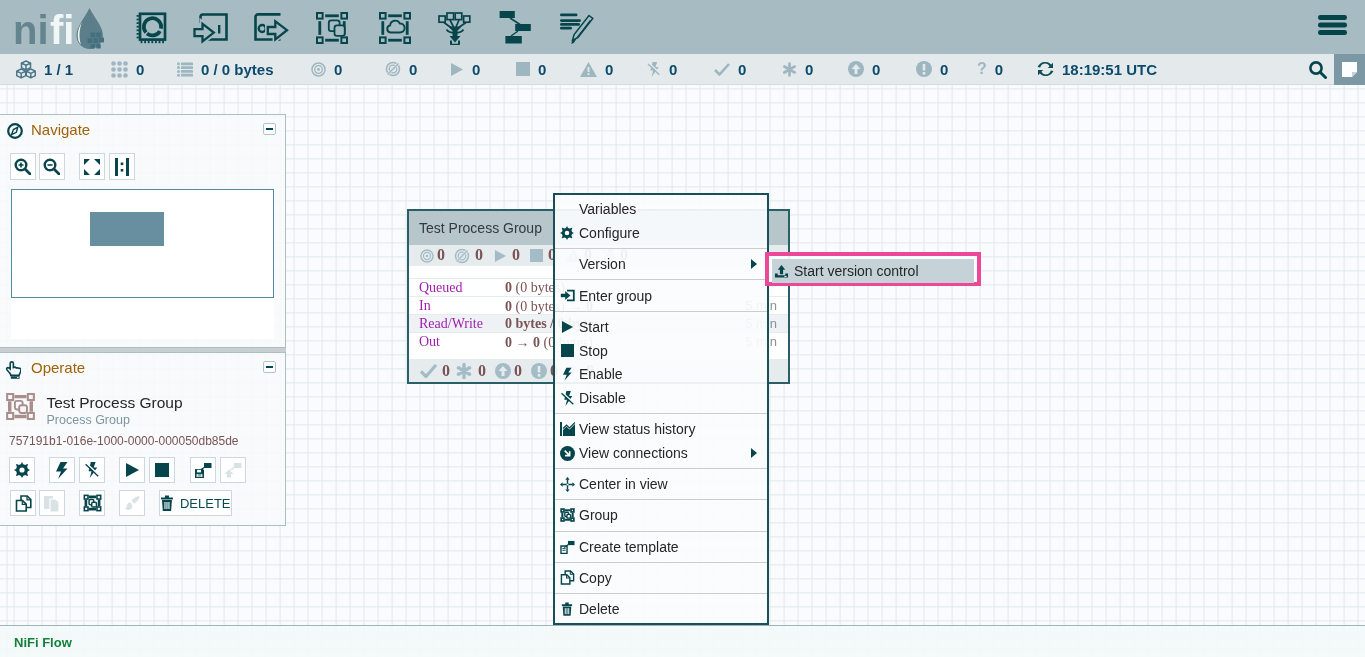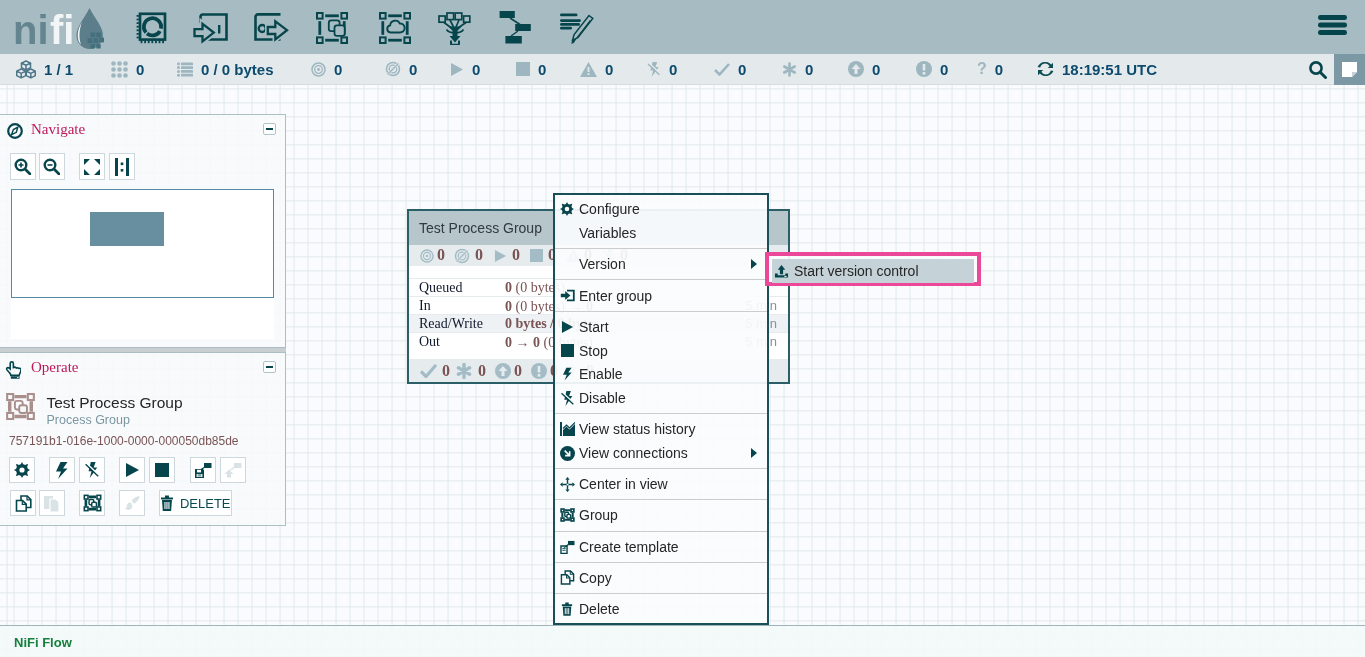--- a/index.html
+++ b/index.html
@@ -22,33 +22,33 @@
 
   
   #statusbar { left:0; top:54px; width:1365px; height:31px; background:#e4e9eb; border-bottom:1px solid #d4dcdf; }
   .st { position:absolute; top:0; height:30px; display:flex; align-items:center; }
   .st .cnt { color:#0c4a6e; font-weight:bold; font-size:15px; margin-left:8px; }
   #searchbox { left:1300px; top:54px; width:34px; height:31px; display:flex; align-items:center; justify-content:center; }
   #notebox { left:1334px; top:54px; width:31px; height:31px; background:#7d98a5; display:flex; align-items:center; justify-content:center; }
 
   
   .panel { background:rgba(247,250,251,0.9); border:1.5px solid #a9bec5; border-left:none; }
-  .ptitle { font-family:Liberation Serif, serif; font-size:15px; color:#be185d; }
+  .ptitle { font-family:Liberation Sans, sans-serif; font-size:15px; color:#a16207; }
   .minusbtn { position:absolute; right:8.5px; top:8px; width:13px; height:12px; border:1px solid #b4c3c9; border-radius:2px; background:#fcfdfd; }
   .minusbtn:after { content:""; position:absolute; left:2px; right:2px; top:4px; height:2px; background:#07454c; }
   .toolbtn { position:absolute; width:26px; height:26px; background:#fff; border:1px solid #ccd8db; display:flex; align-items:center; justify-content:center; }
 
   #navigate { left:0; top:114px; width:285.5px; height:234px; }
   #operate  { left:0; top:351.5px; width:285.5px; height:174.5px;padding-left:24px; }
 
   
   #pgroup { left:407px; top:209px; width:383px; height:175px; border:2px solid #2a5f68; background:#fff; }
   .pgcnt { position:absolute; top:1.5px; font-weight:bold; font-size:16px; color:#7a5355; font-family:"Liberation Serif", serif; }
   .pgrow { position:absolute; left:0; width:379px; height:18px; border-top:1px solid #e6ecee; font-family:"Liberation Serif", serif; font-size:14px; }
-  .pglabel { position:absolute; left:10px; top:1px; color:#0f172a; }
+  .pglabel { position:absolute; left:10px; top:1px; color:#a21caf; }
   .pgval { position:absolute; left:96px; top:1px; color:#7a5355; }
   .pgval b { color:#7a5355; }
   .pgmin { position:absolute; right:11px; top:1px; color:#86939b; font-family:"Liberation Sans", sans-serif; font-size:13px; }
 
   
   #ctxmenu { left:553px; top:193px; width:216px; height:432px; border:2px solid #1b4f58; background:rgba(250,252,253,0.93); padding-top:2.5px; }
   .mi { height:23.8px; display:flex; align-items:center; padding-left:4px; font-size:14px; color:#262626; position:relative; }
   .mi .micon { width:16px; height:16px; margin-right:4px; display:flex; align-items:center; justify-content:center; }
   .mi .noicon { width:16px; margin-right:4px; }
   .msep { height:1px; background:#ccc; margin:3.2px 0; }
@@ -572,27 +572,27 @@
         <circle cx="8" cy="8" r="8" fill="#a3bcc6"></circle>
         <rect x="6.7" y="3" width="2.6" height="6.5" fill="#e6ecee"></rect>
         <rect x="6.7" y="11" width="2.6" height="2.6" fill="#e6ecee"></rect>
       </svg>
       <span class="pgcnt" style="left:141px;top:3px">0</span>
       <span class="abs" style="left:158px;top:3px;color:#a3bcc6;font-weight:bold;font-size:15px">?</span>
       <span class="pgcnt" style="left:177px;top:3px">0</span>
     </div>
   </div>
   <div id="ctxmenu" class="abs">
+    <div class="mi"><span class="noicon"></span>Variables</div>
     <div class="mi"><span class="micon">
         <svg width="14" height="14" viewBox="0 0 16 16">
           <path d="M8 0 l1.2 2.2 a6 6 0 0 1 1.8.7 L13.5 2 14 2.5 l-.9 2.5 a6 6 0 0 1 .7 1.8 L16 8 l-2.2 1.2 a6 6 0 0 1 -.7 1.8 l.9 2.5 -.5.5 -2.5-.9 a6 6 0 0 1 -1.8.7 L8 16 l-1.2-2.2 a6 6 0 0 1 -1.8-.7 l-2.5.9 -.5-.5 .9-2.5 a6 6 0 0 1 -.7-1.8 L0 8 l2.2-1.2 a6 6 0 0 1 .7-1.8 L2 2.5 2.5 2 l2.5.9 a6 6 0 0 1 1.8-.7 Z" fill="#07454c"></path>
           <circle cx="8" cy="8" r="2.6" fill="#fff"></circle>
         </svg>
       </span>Configure</div>
-    <div class="mi"><span class="noicon"></span>Variables</div>
     <div class="msep"></div>
     <div class="mi"><span class="noicon"></span>Version<span class="marrow"></span></div>
     <div class="msep"></div>
     <div class="mi"><span class="micon">
         <svg width="15" height="13" viewBox="0 0 15 13">
           <path d="M7 11.4 H13.8 V1.6 H7" fill="none" stroke="#07454c" stroke-width="1.8"></path>
           <path d="M0.8 4.8 h4.4 v-2.9 L10.4 6.5 L5.2 11.1 v-2.9 H0.8 Z" fill="#07454c"></path>
         </svg>
       </span>Enter group</div>
     <div class="msep"></div>

